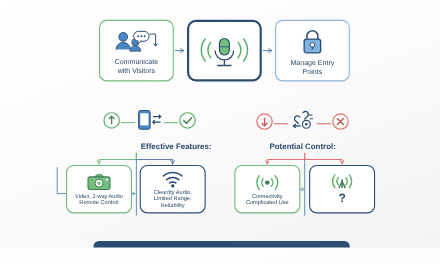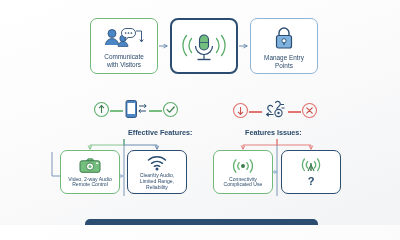--- a/index.html
+++ b/index.html
@@ -191,21 +191,21 @@
     <span class="lnk r"></span>
     <span>
       <svg width="17" height="17" viewBox="0 0 17 17">
         <circle cx="8.5" cy="8.5" r="7" fill="none" stroke="#e2736f" stroke-width="1.1"></circle>
         <path d="M5.8,5.8 L11.2,11.2 M11.2,5.8 L5.8,11.2" stroke="#c8504c" stroke-width="1.2" stroke-linecap="round"></path>
       </svg>
     </span>
   </div>
 
   <div class="heading" id="h-eff">Effective Features:</div>
-  <div class="heading" id="h-pot">Features Issues:</div>
+  <div class="heading" id="h-pot">Potential Control:</div>
 
   <div class="node bot" id="b-video">
     <span class="ico">
       <svg width="22" height="16" viewBox="0 0 22 16">
         <path d="M7,3 L9,0.8 L13.5,0.8 L15,3 Z" fill="#74bf7e" stroke="#3e7d4e" stroke-width="0.8"></path>
         <rect x="1" y="2.8" width="20" height="11.5" rx="2" fill="#74bf7e" stroke="#3e7d4e" stroke-width="1"></rect>
         <circle cx="11" cy="8.5" r="3.6" fill="#ffffff" stroke="#3e7d4e" stroke-width="0.9"></circle>
         <circle cx="11" cy="8.5" r="1.6" fill="#74bf7e"></circle>
         <rect x="17" y="4.6" width="2.4" height="1.4" rx="0.5" fill="#ffffff"></rect>
       </svg>

